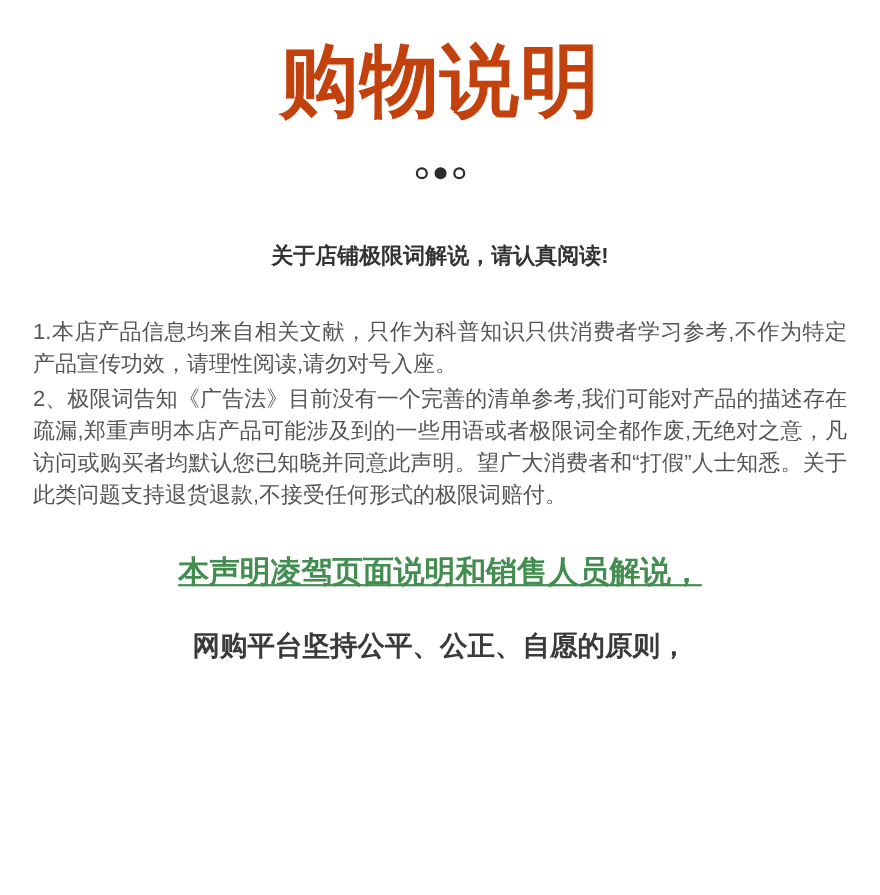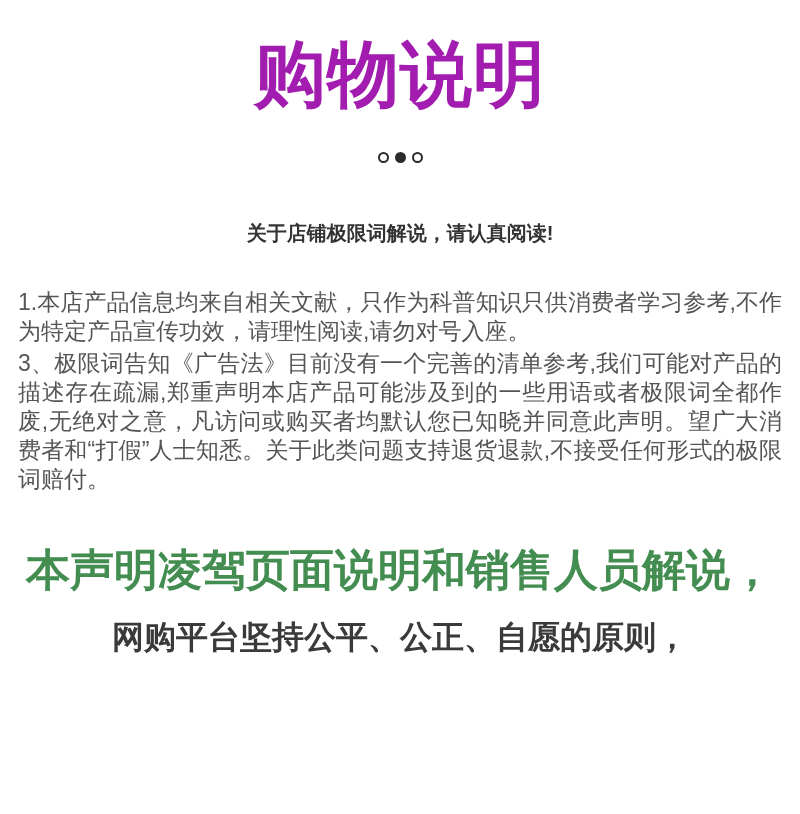--- a/index.html
+++ b/index.html
@@ -16,21 +16,21 @@
     background: #ffffff;
     overflow: hidden;
   }
   .title {
     margin: 0;
     padding-top: 30px;
     text-align: center;
     font-size: 72px;
     line-height: 88px;
     font-weight: 700;
-    color: #a21caf;
+    color: #c2410c;
     letter-spacing: 1px;
   }
   .dots {
     display: flex;
     justify-content: center;
     align-items: center;
     gap: 6px;
     margin-top: 34px;
     height: 11px;
   }
@@ -48,41 +48,42 @@
   }
   .subtitle {
     margin: 55px 0 0;
     text-align: center;
     font-size: 20px;
     line-height: 30px;
     font-weight: 700;
     color: #333333;
   }
   .body-text {
-    margin: 40px 18px 0;
-    font-size: 23px;
+    margin: 40px 30px 0;
+    font-size: 20px;
     line-height: 29px;
     color: #555555;
     text-align: justify;
   }
   .body-text p {
     margin: 0 0 3px;
   }
   .statement {
-    margin-top: 53px;
+    margin-top: 32px;
     text-align: center;
-    font-size: 44px;
+    font-size: 28px;
     line-height: 46px;
     font-weight: 700;
     color: #438d50;
+    text-decoration: underline;
   }
   .footer-note {
     margin-top: 26px;
     text-align: center;
-    font-size: 32px;
+    font-size: 25px;
     line-height: 36px;
     font-weight: 700;
     color: #3a3a3a;
   }
 </style>
 </head>
 <body>
 
 <div class="page">
 
@@ -91,21 +92,21 @@
   <div class="dots">
     <span class="dot"></span>
     <span class="dot filled"></span>
     <span class="dot"></span>
   </div>
 
   <h2 class="subtitle">关于店铺极限词解说，请认真阅读!</h2>
 
   <div class="body-text">
     <p>1.本店产品信息均来自相关文献，只作为科普知识只供消费者学习参考,不作为特定产品宣传功效，请理性阅读,请勿对号入座。</p>
-    <p>3、极限词告知《广告法》目前没有一个完善的清单参考,我们可能对产品的描述存在疏漏,郑重声明本店产品可能涉及到的一些用语或者极限词全都作废,无绝对之意，凡访问或购买者均默认您已知晓并同意此声明。望广大消费者和“打假”人士知悉。关于此类问题支持退货退款,不接受任何形式的极限词赔付。</p>
+    <p>2、极限词告知《广告法》目前没有一个完善的清单参考,我们可能对产品的描述存在疏漏,郑重声明本店产品可能涉及到的一些用语或者极限词全都作废,无绝对之意，凡访问或购买者均默认您已知晓并同意此声明。望广大消费者和“打假”人士知悉。关于此类问题支持退货退款,不接受任何形式的极限词赔付。</p>
   </div>
 
   <div class="statement" style="color: rgb(67, 141, 80);">
     <div>本声明凌驾页面说明和销售人员解说，</div>
   </div>
 
   <div class="footer-note">
     <div>网购平台坚持公平、公正、自愿的原则，</div>
   </div>
 

